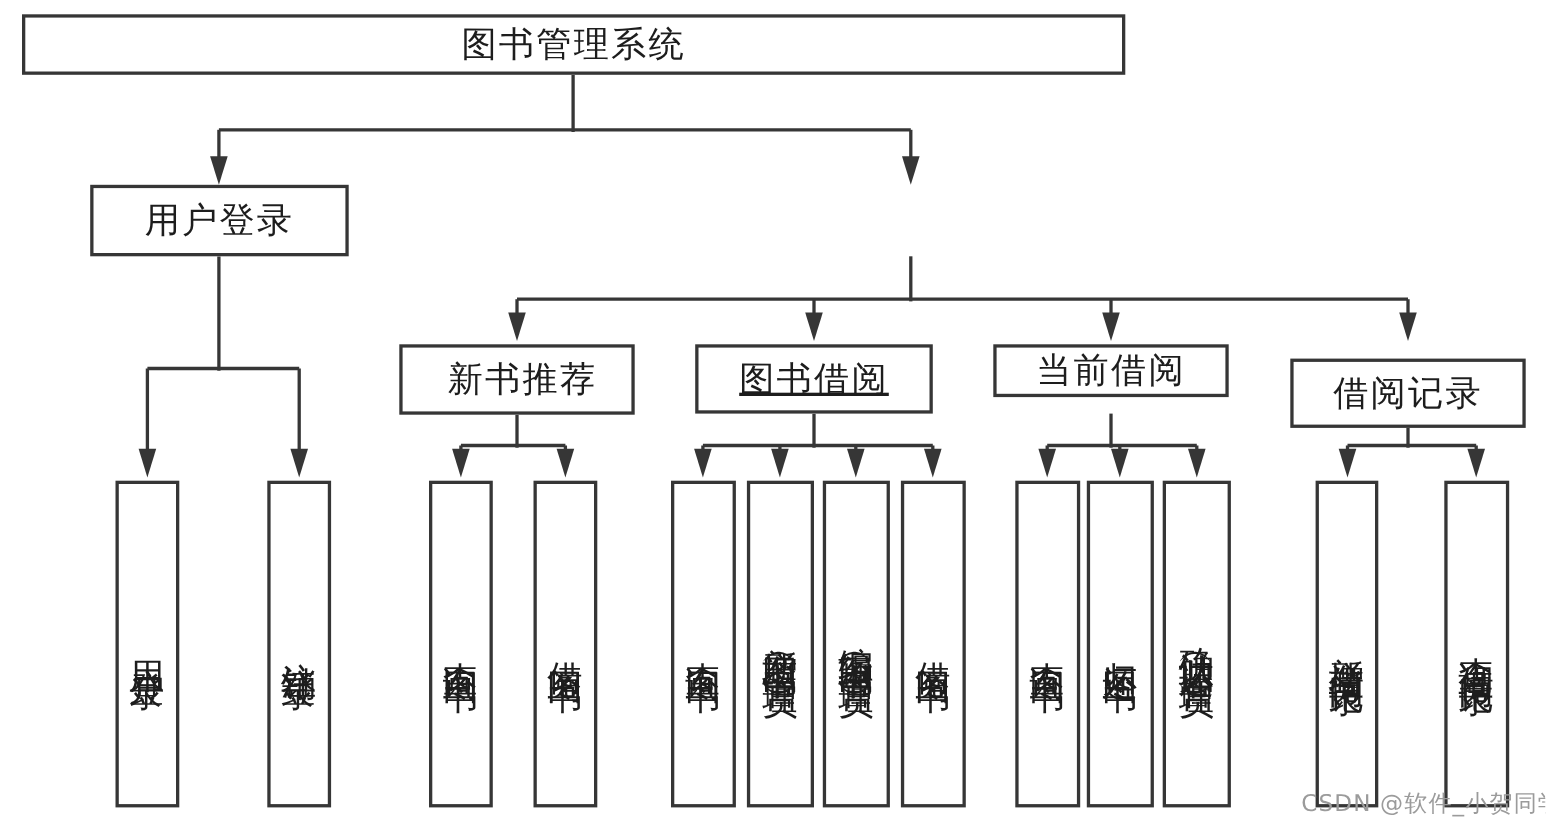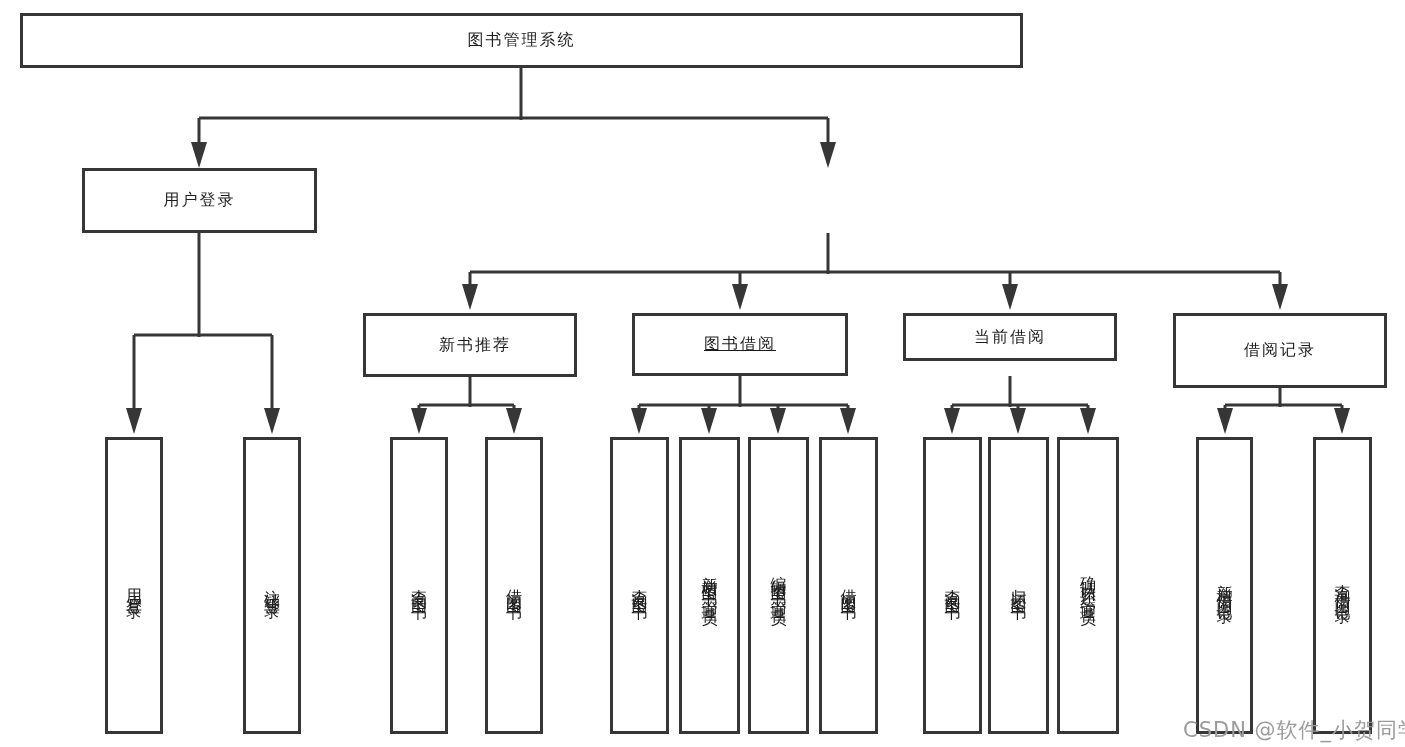--- a/index.html
+++ b/index.html
@@ -20,42 +20,42 @@
   .connectors polygon { fill: #363636; }
   .node {
     position: absolute;
     background: #ffffff;
     border: 3px solid #363636;
     box-sizing: border-box;
     display: flex;
     align-items: center;
     justify-content: center;
     color: #1d1d1d;
-    font-size: 16px;
+    font-size: 32px;
     letter-spacing: 2px;
     z-index: 2;
     white-space: nowrap;
   }
   .leaf .vtext {
     writing-mode: vertical-rl;
     text-orientation: mixed;
     letter-spacing: 5px;
     line-height: 1;
     white-space: nowrap;
   }
   
   .b-root     { left: 20px;   top: 13px;  width: 1003px; height: 55px; }
   
   .b-login    { left: 82px;   top: 168px; width: 235px;  height: 65px; }
   .b-mgmt     { left: 710px;  top: 170px; width: 236px;  height: 63px; }
   
   .b-newrec   { left: 363px;  top: 313px; width: 214px;  height: 64px; padding-left: 10px; }
   .b-borrow   { left: 632px;  top: 313px; width: 216px;  height: 63px; text-decoration: underline; }
   .b-current  { left: 903px;  top: 313px; width: 214px;  height: 48px; }
-  .b-records  { left: 1173px; top: 313px; width: 214px;  height: 75px; }
+  .b-records  { left: 1173px; top: 326px; width: 214px;  height: 63px; }
   
   .leaf { top: 437px; height: 297px; width: 58px; }
   .l-1  { left: 105px;  }
   .l-2  { left: 243px;  }
   .l-3  { left: 390px;  }
   .l-4  { left: 485px;  }
   .l-5  { left: 610px;  width: 59px; }
   .l-6  { left: 679px;  width: 61px; }
   .l-7  { left: 748px;  width: 61px; }
   .l-8  { left: 819px;  width: 59px; }

